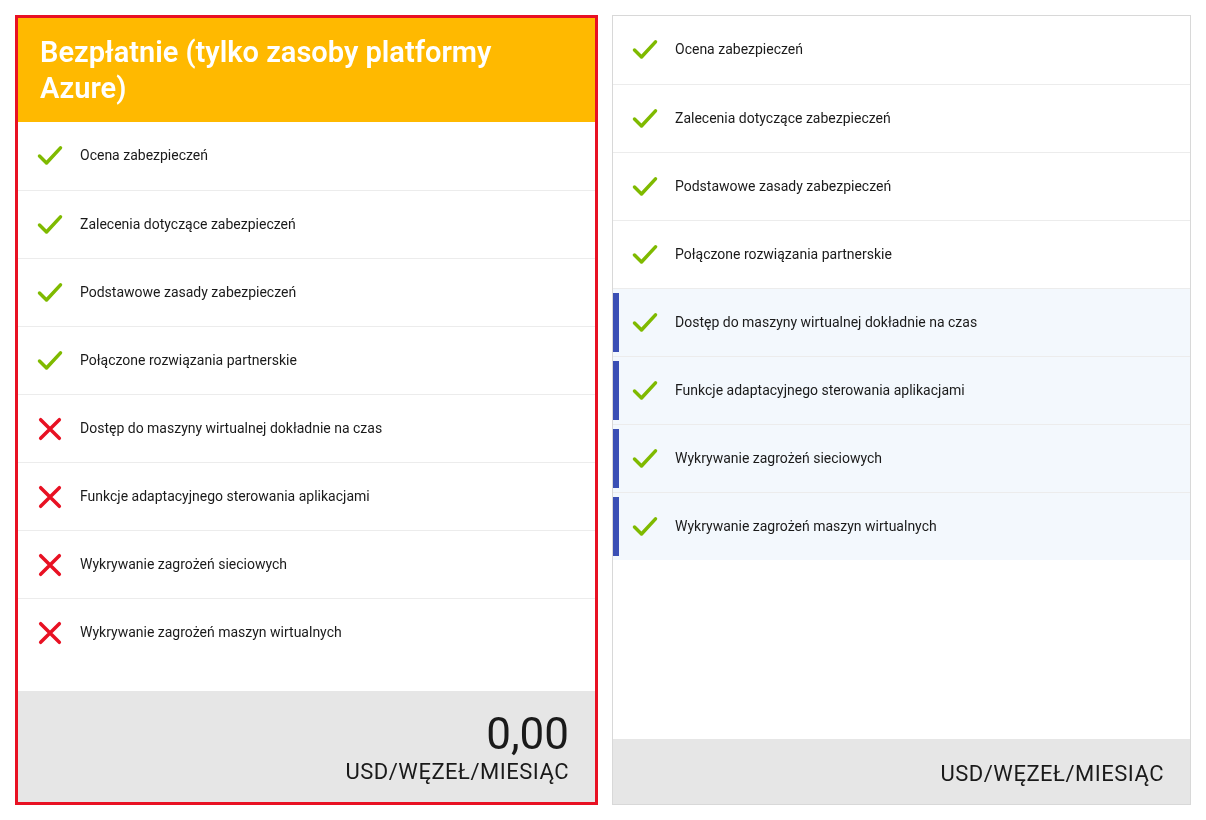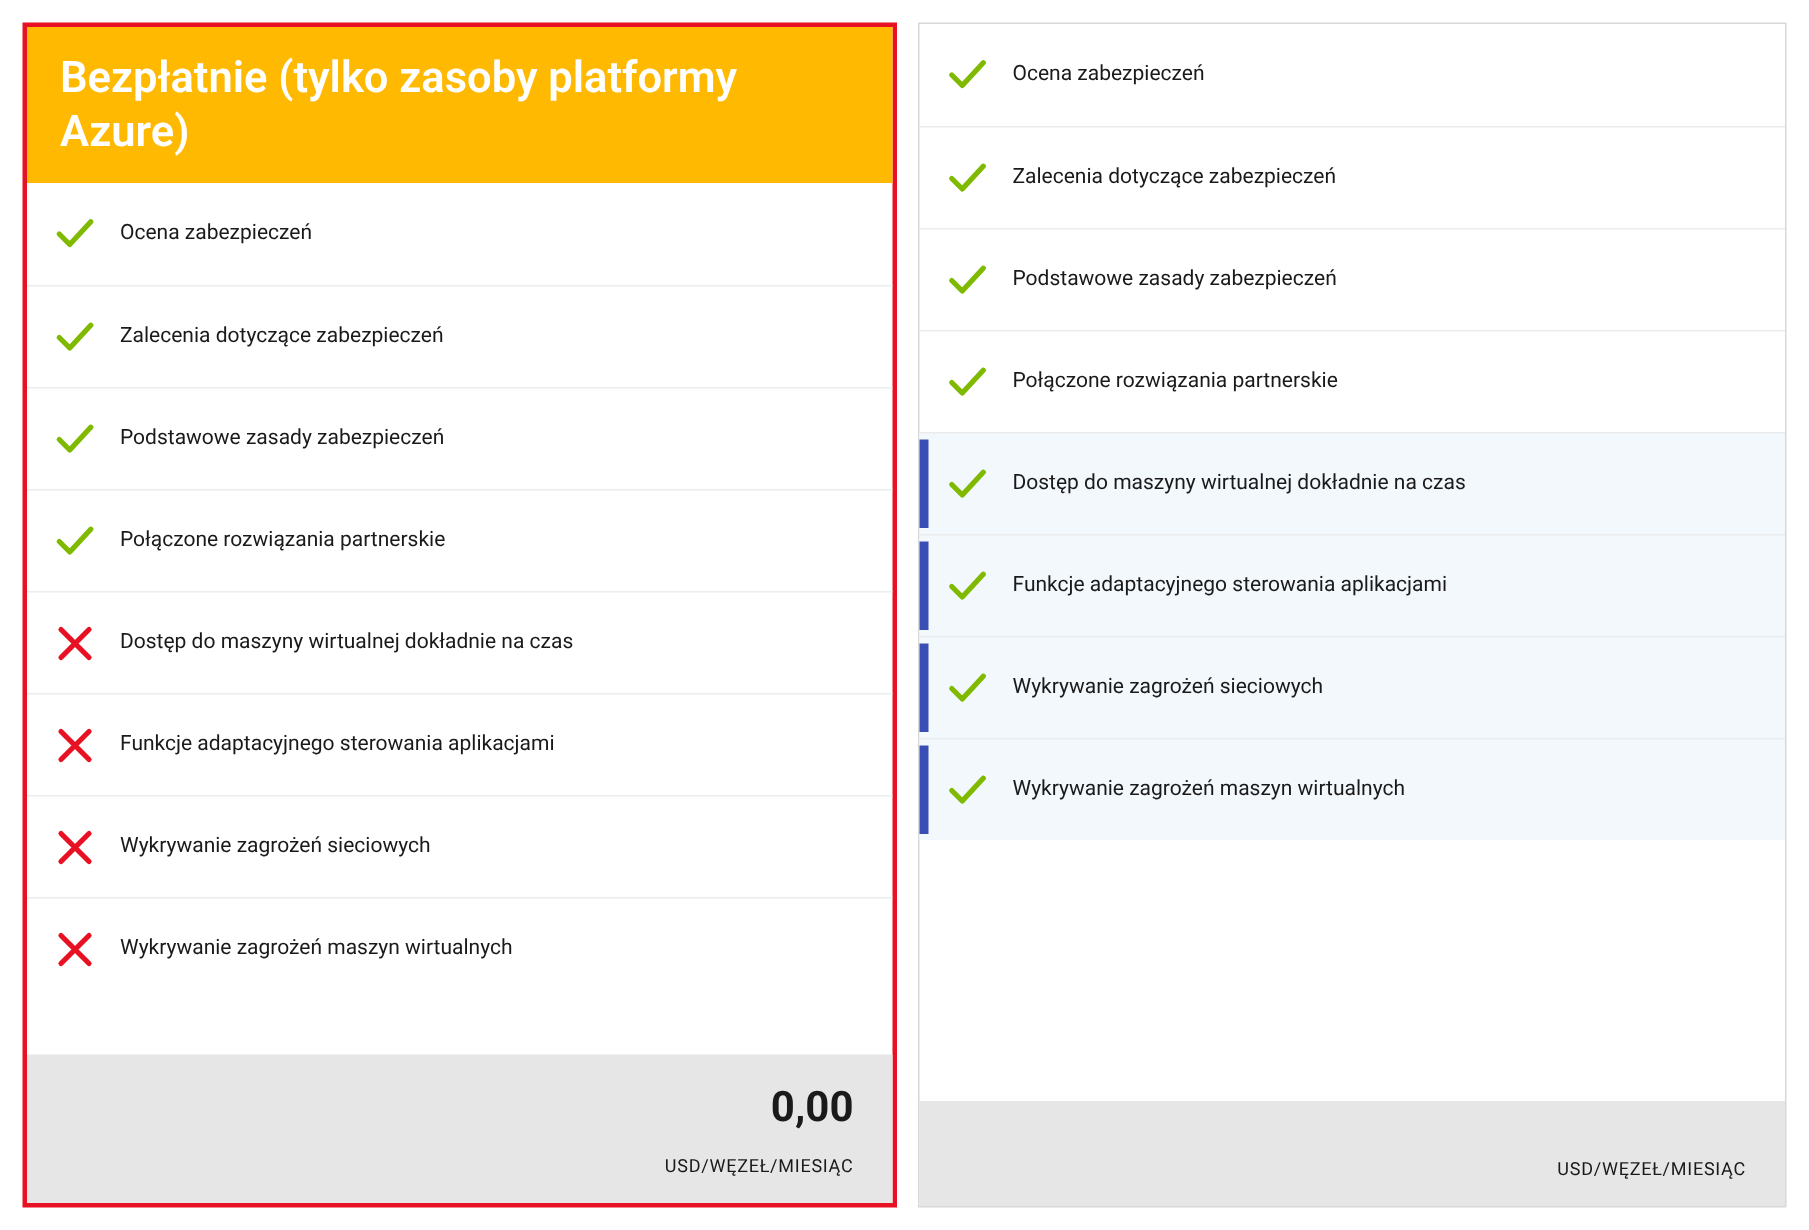--- a/index.html
+++ b/index.html
@@ -91,28 +91,28 @@
       background: #3a4fb5;
     }
 
     .price-box {
       margin-top: auto;
       background: #e6e6e6;
       text-align: right;
       padding: 20px 26px 18px;
     }
     .price-box .price {
-      font-size: 28px;
+      font-size: 44px;
       line-height: 1.05;
-      font-weight: 700;
+      font-weight: 400;
     }
     .price-box .unit {
-      font-size: 12px;
+      font-size: 22px;
       letter-spacing: 0.5px;
-      margin-top: 18px;
+      margin-top: 2px;
     }
   </style>
 </head>
 <body>
 
 <div class="wrapper">
 
   <div class="plan-card selected">
     <div class="plan-header yellow">
       <span>Bezpłatnie (tylko zasoby platformy Azure)</span>

